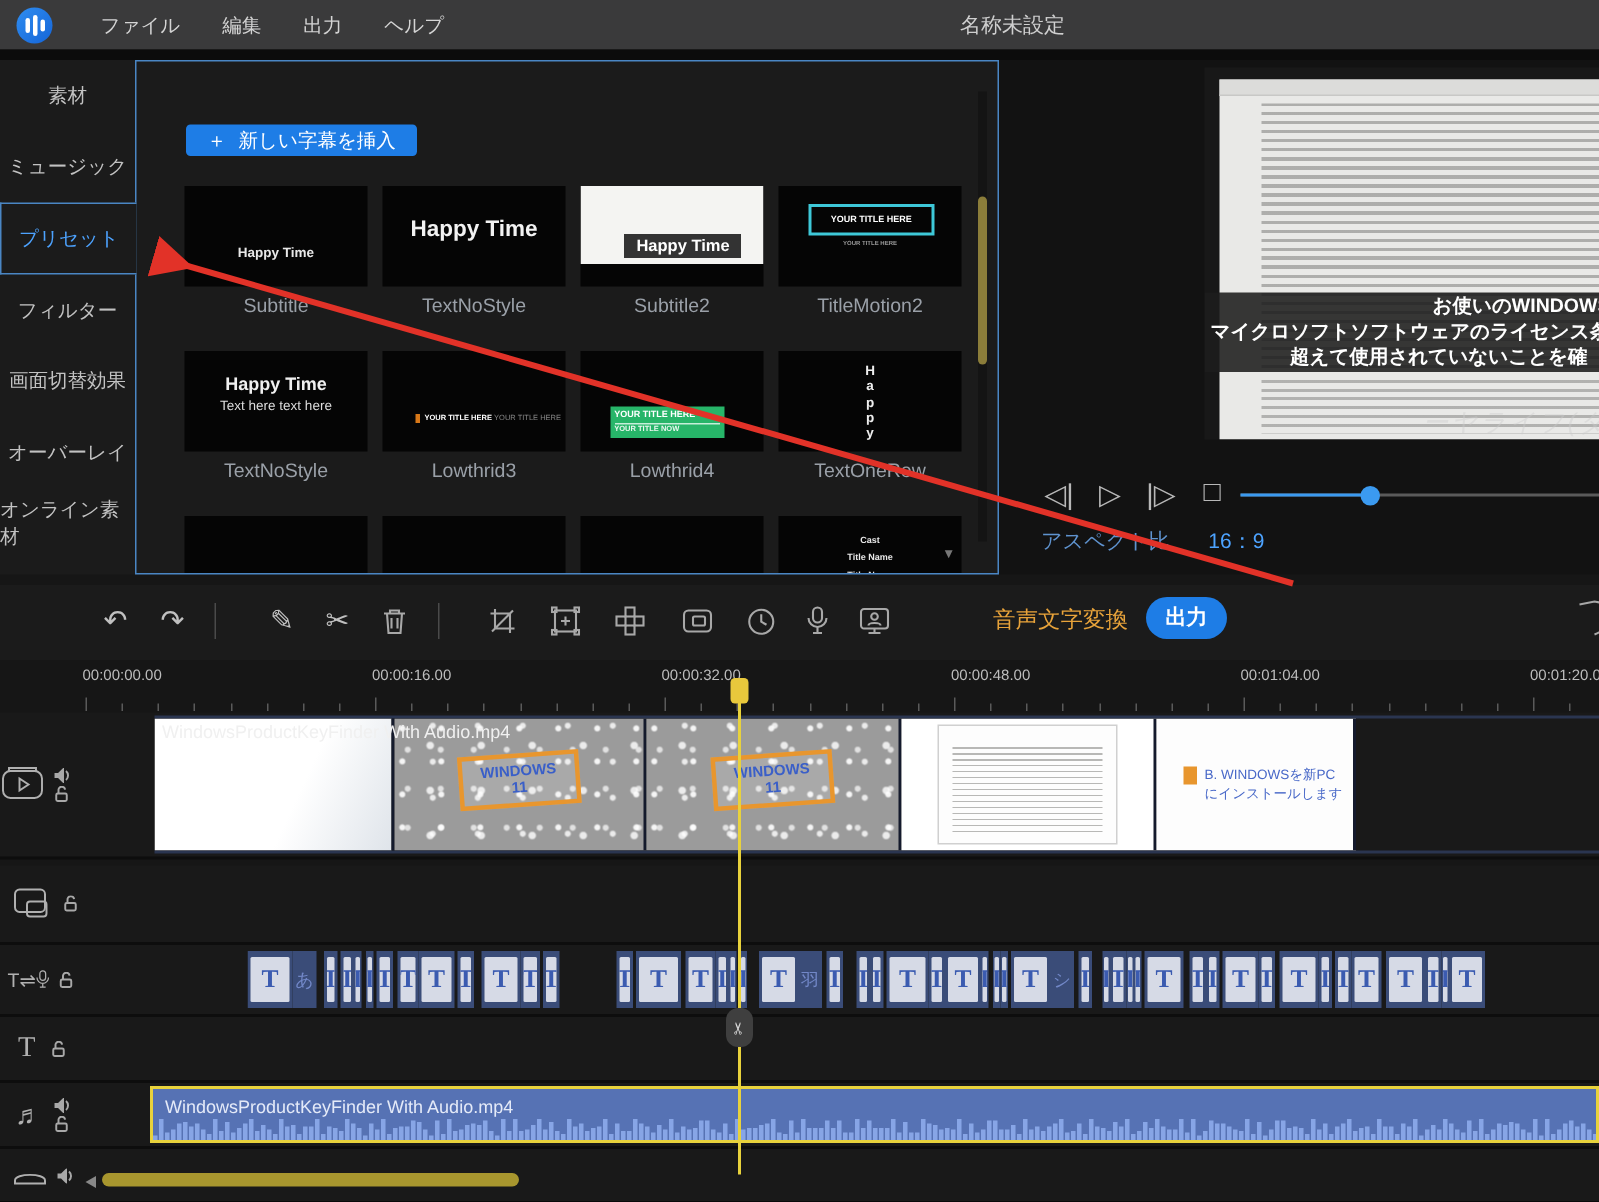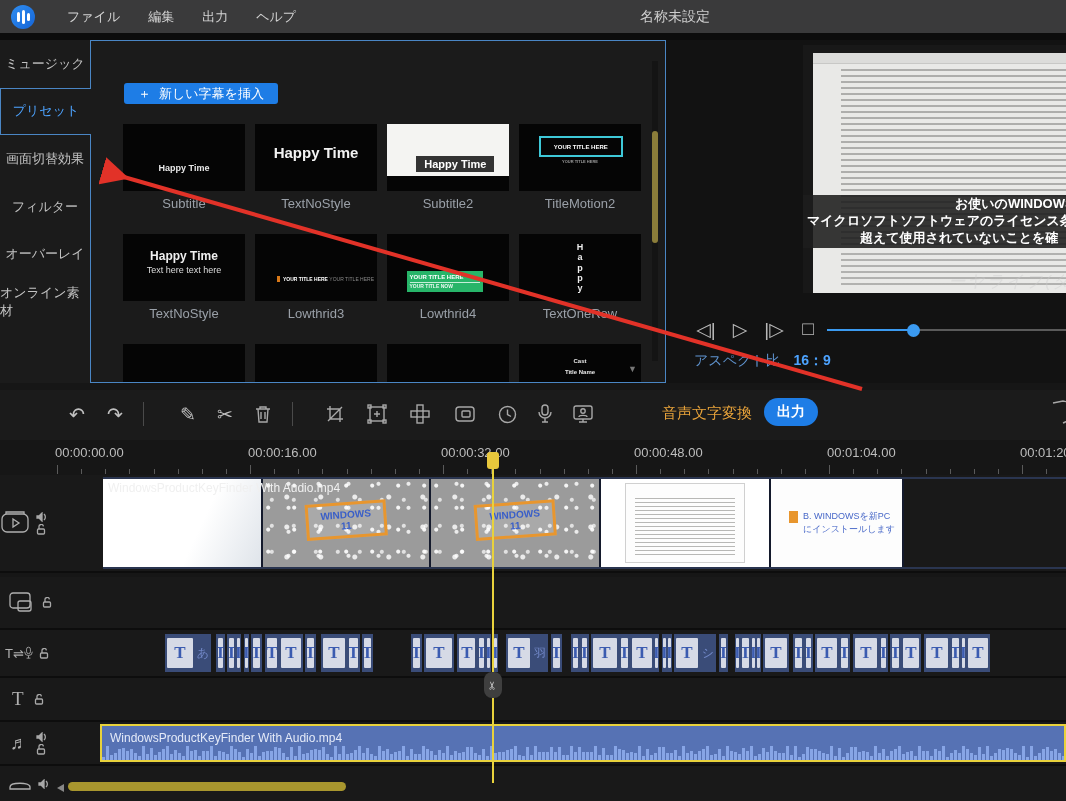--- a/index.html
+++ b/index.html
@@ -62,34 +62,34 @@
   .sub-band{position:absolute;left:0;top:150px;width:263px;height:53px;background:rgba(28,28,28,.88);
             color:#fff;font-weight:bold;font-size:13px;line-height:17px;white-space:nowrap;overflow:hidden;}
   .sub-band div{padding-left:2px;}
   .watermark{position:absolute;right:-6px;bottom:0px;color:#cccccc;opacity:.4;font-size:17px;font-style:italic;letter-spacing:2px;white-space:nowrap;}
   .pcontrols{position:absolute;left:28px;top:278px;display:flex;gap:10px;color:#b8b8b8;font-size:19px;}
   .pbtn{width:24px;text-align:center;font-weight:200;}
   .seek{position:absolute;left:161px;top:289px;width:239px;height:2px;background:#5a5a5a;}
   .seek-fill{position:absolute;left:0;top:0;height:2px;background:#3b9af0;width:86px;}
   .seek-knob{position:absolute;left:80px;top:-5px;width:13px;height:13px;border-radius:50%;background:#3b9af0;}
   .aspect{position:absolute;left:28px;top:312px;font-size:14px;color:#5f93cf;}
-  .aspect b{color:#4da3ff;font-weight:bold;margin-left:10px;}
+  .aspect b{color:#4da3ff;font-weight:normal;margin-left:22px;}
   
   .toolbar{position:absolute;left:0;top:390px;width:1066px;height:50px;background:#1b1b1b;}
   .tb-ico{position:absolute;top:9px;width:30px;height:30px;display:flex;align-items:center;justify-content:center;color:#c0c0c0;font-size:19px;}
   .tb-ico.dim{color:#9b9b9b;}
   .tb-ico svg{stroke:#a8a8a8;fill:none;stroke-width:1.4;}
   .tb-sep{position:absolute;top:12px;width:1px;height:24px;background:#4a4a4a;}
   .stt{position:absolute;left:662px;top:14px;font-size:15px;color:#e8a33a;}
   .export-btn{position:absolute;left:764px;top:8px;width:54px;height:28px;background:#1e7de6;color:#fff;
               font-size:14px;border:none;border-radius:15px;font-weight:bold;}
   .shield{position:absolute;left:1052px;top:10px;}
   
   .ruler{position:absolute;left:0;top:440px;width:1066px;height:35px;background:#161616;}
-  .rlabel{position:absolute;top:5px;font-size:13px;color:#bdbdbd;white-space:nowrap;text-align:right;}
+  .rlabel{position:absolute;top:5px;font-size:10px;color:#bdbdbd;white-space:nowrap;text-align:right;}
   .tick{position:absolute;bottom:1px;width:1px;background:#5a5a5a;}
   .tracks{position:absolute;left:0;top:475px;width:1066px;height:326px;}
   .trow{position:absolute;left:0;width:1066px;background:#191919;border-bottom:2px solid #0d0d0d;}
   .thead{position:absolute;left:0;top:0;bottom:0;width:55px;display:flex;align-items:center;}
   .thead svg{stroke:#b0b0b0;fill:none;stroke-width:1.3;}
   .mini-ico{margin-left:6px;display:flex;flex-direction:column;gap:2px;}
   .mini-ico svg{stroke:#a8a8a8;}
   
   .clip-intro{position:absolute;left:55px;top:2px;height:92px;width:45px;
       background:linear-gradient(180deg,#10131f 0 70%,#2b3552 70% 100%);overflow:hidden;}
@@ -156,24 +156,25 @@
         <div class="menu-item">ファイル</div>
         <div class="menu-item">編集</div>
         <div class="menu-item">出力</div>
         <div class="menu-item">ヘルプ</div>
       </div>
     <div class="win-title">名称未設定</div>
   </div>
   <div class="top-sep"></div>
 
   <div class="sidebar" id="sidebar">
+      <div class="side-item">素材</div>
       <div class="side-item">ミュージック</div>
       <div class="side-item sel">プリセット</div>
+      <div class="side-item">フィルター</div>
       <div class="side-item">画面切替効果</div>
-      <div class="side-item">フィルター</div>
       <div class="side-item">オーバーレイ</div>
       <div class="side-item">オンライン素材</div>
     </div>
 
   <div class="panel">
     <button class="insert-btn">
       <span>＋</span>
       <span>新しい字幕を挿入</span>
     </button>
     <div class="grid" id="grid">

